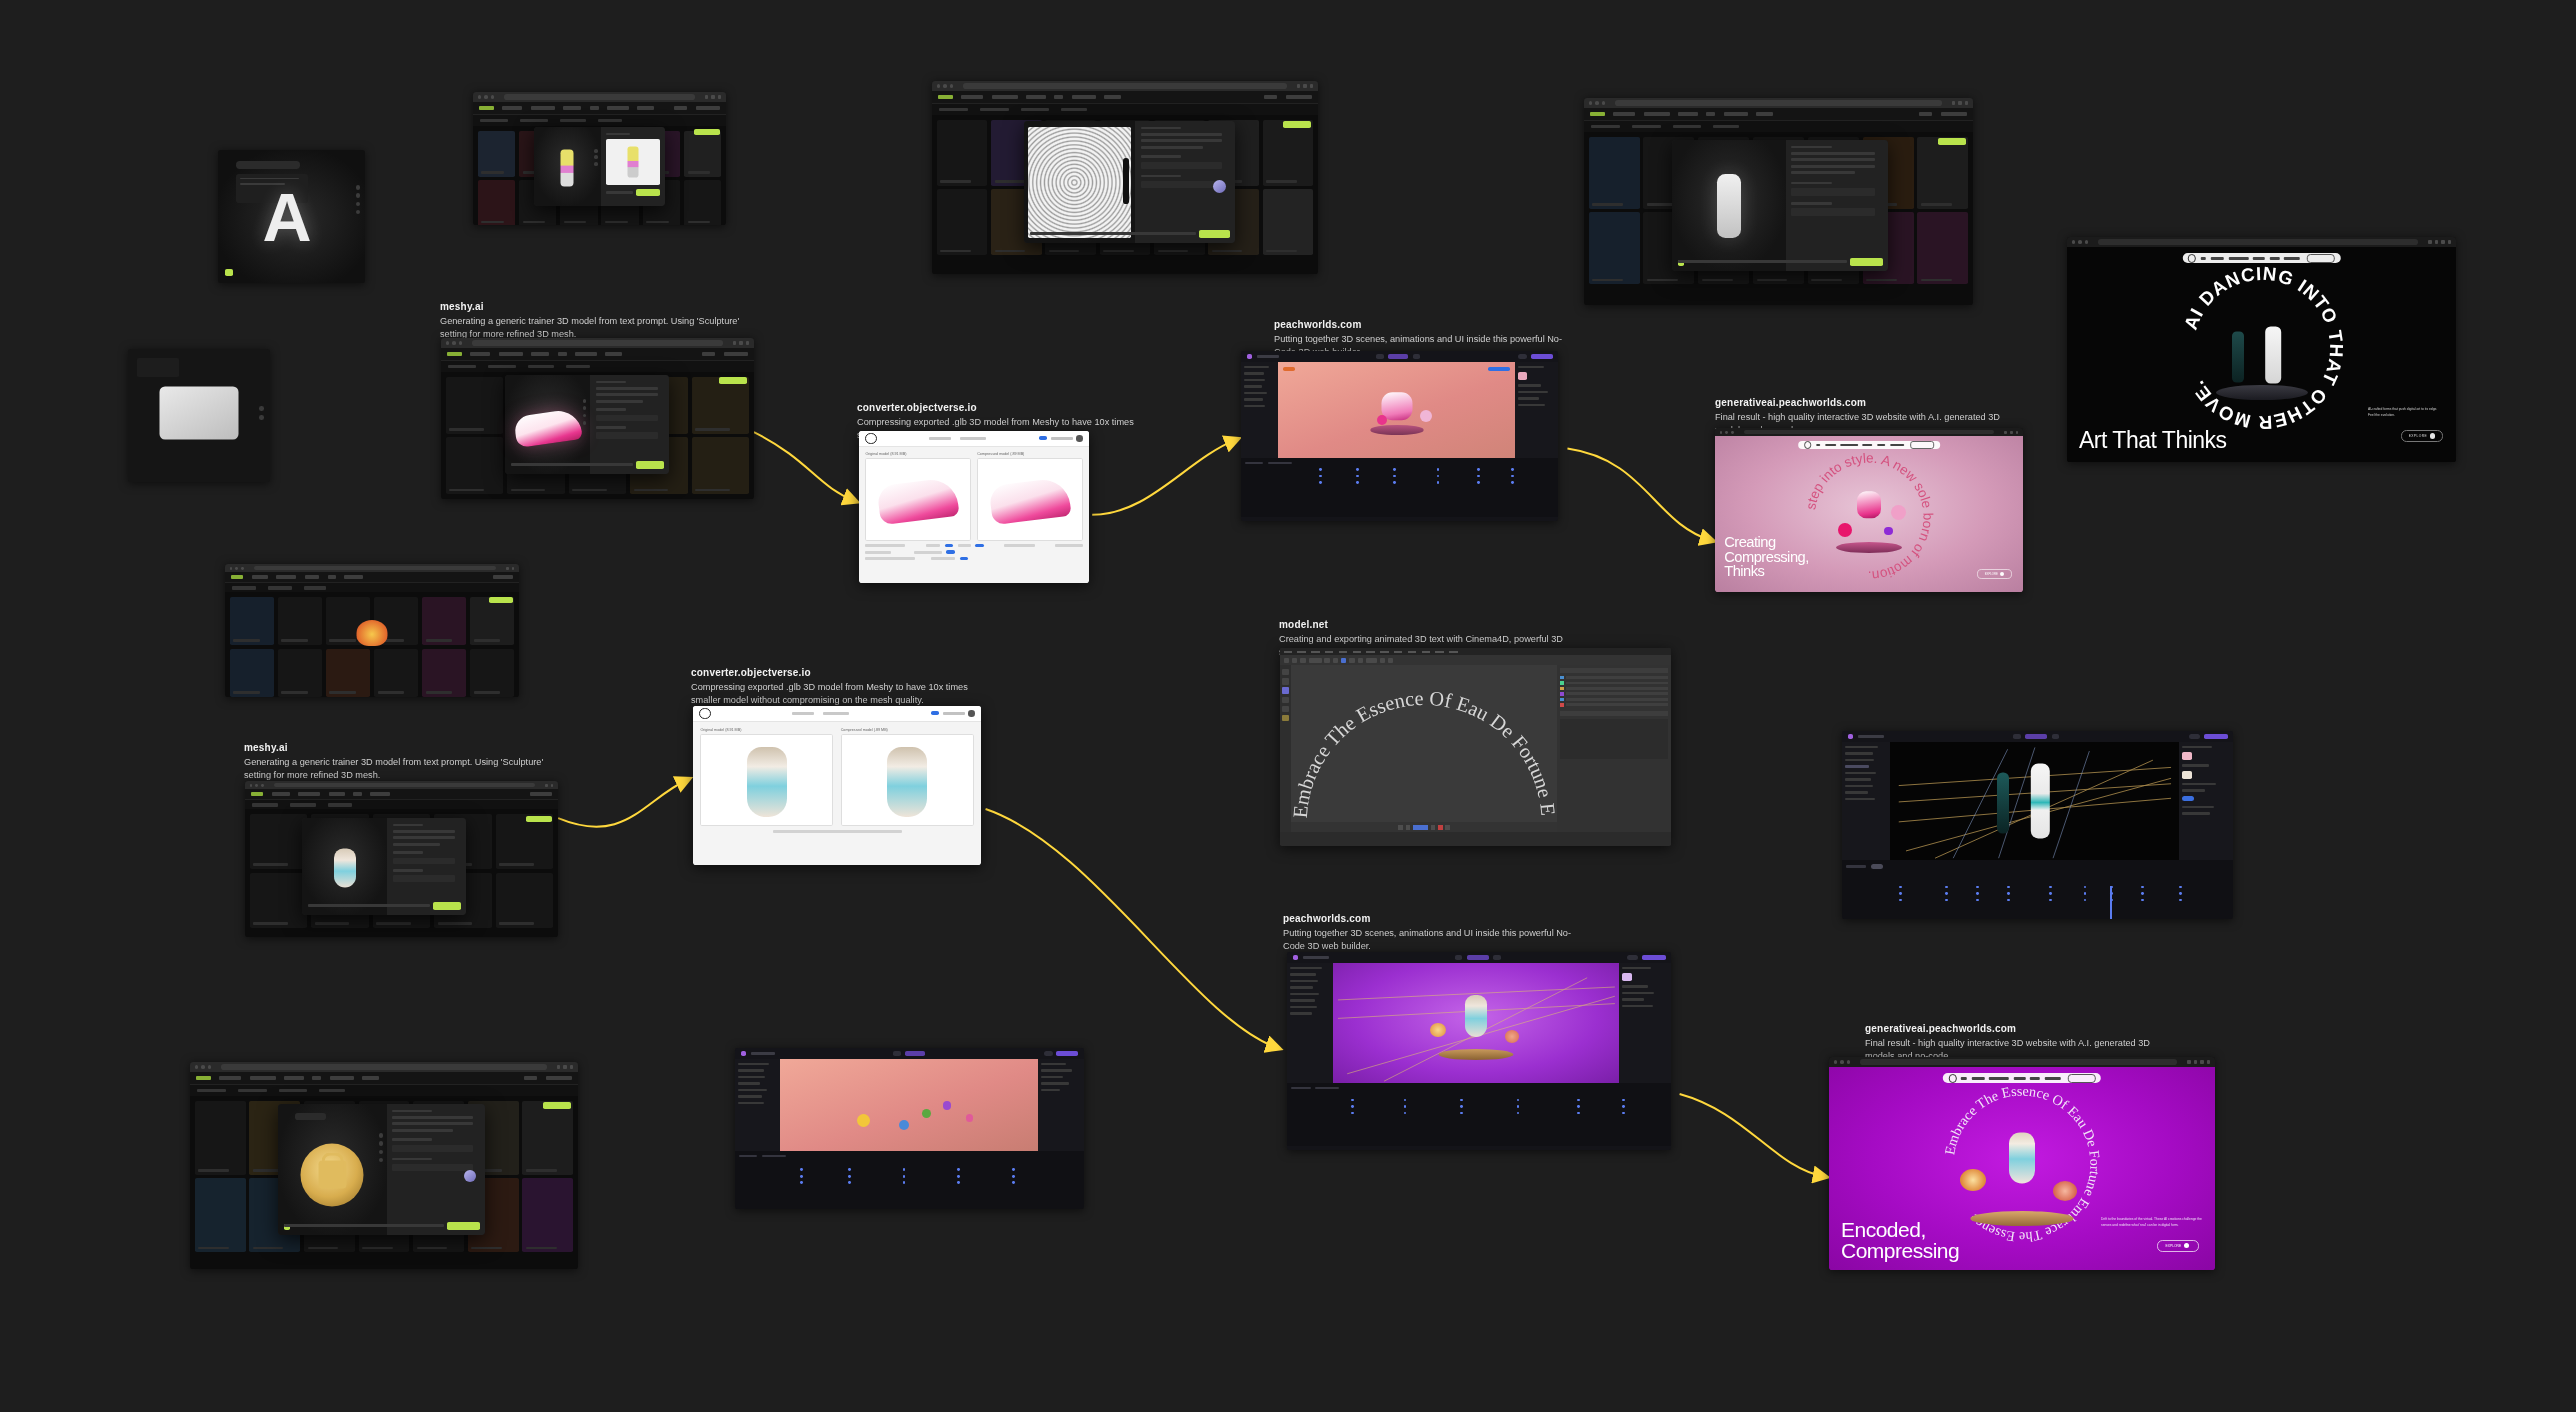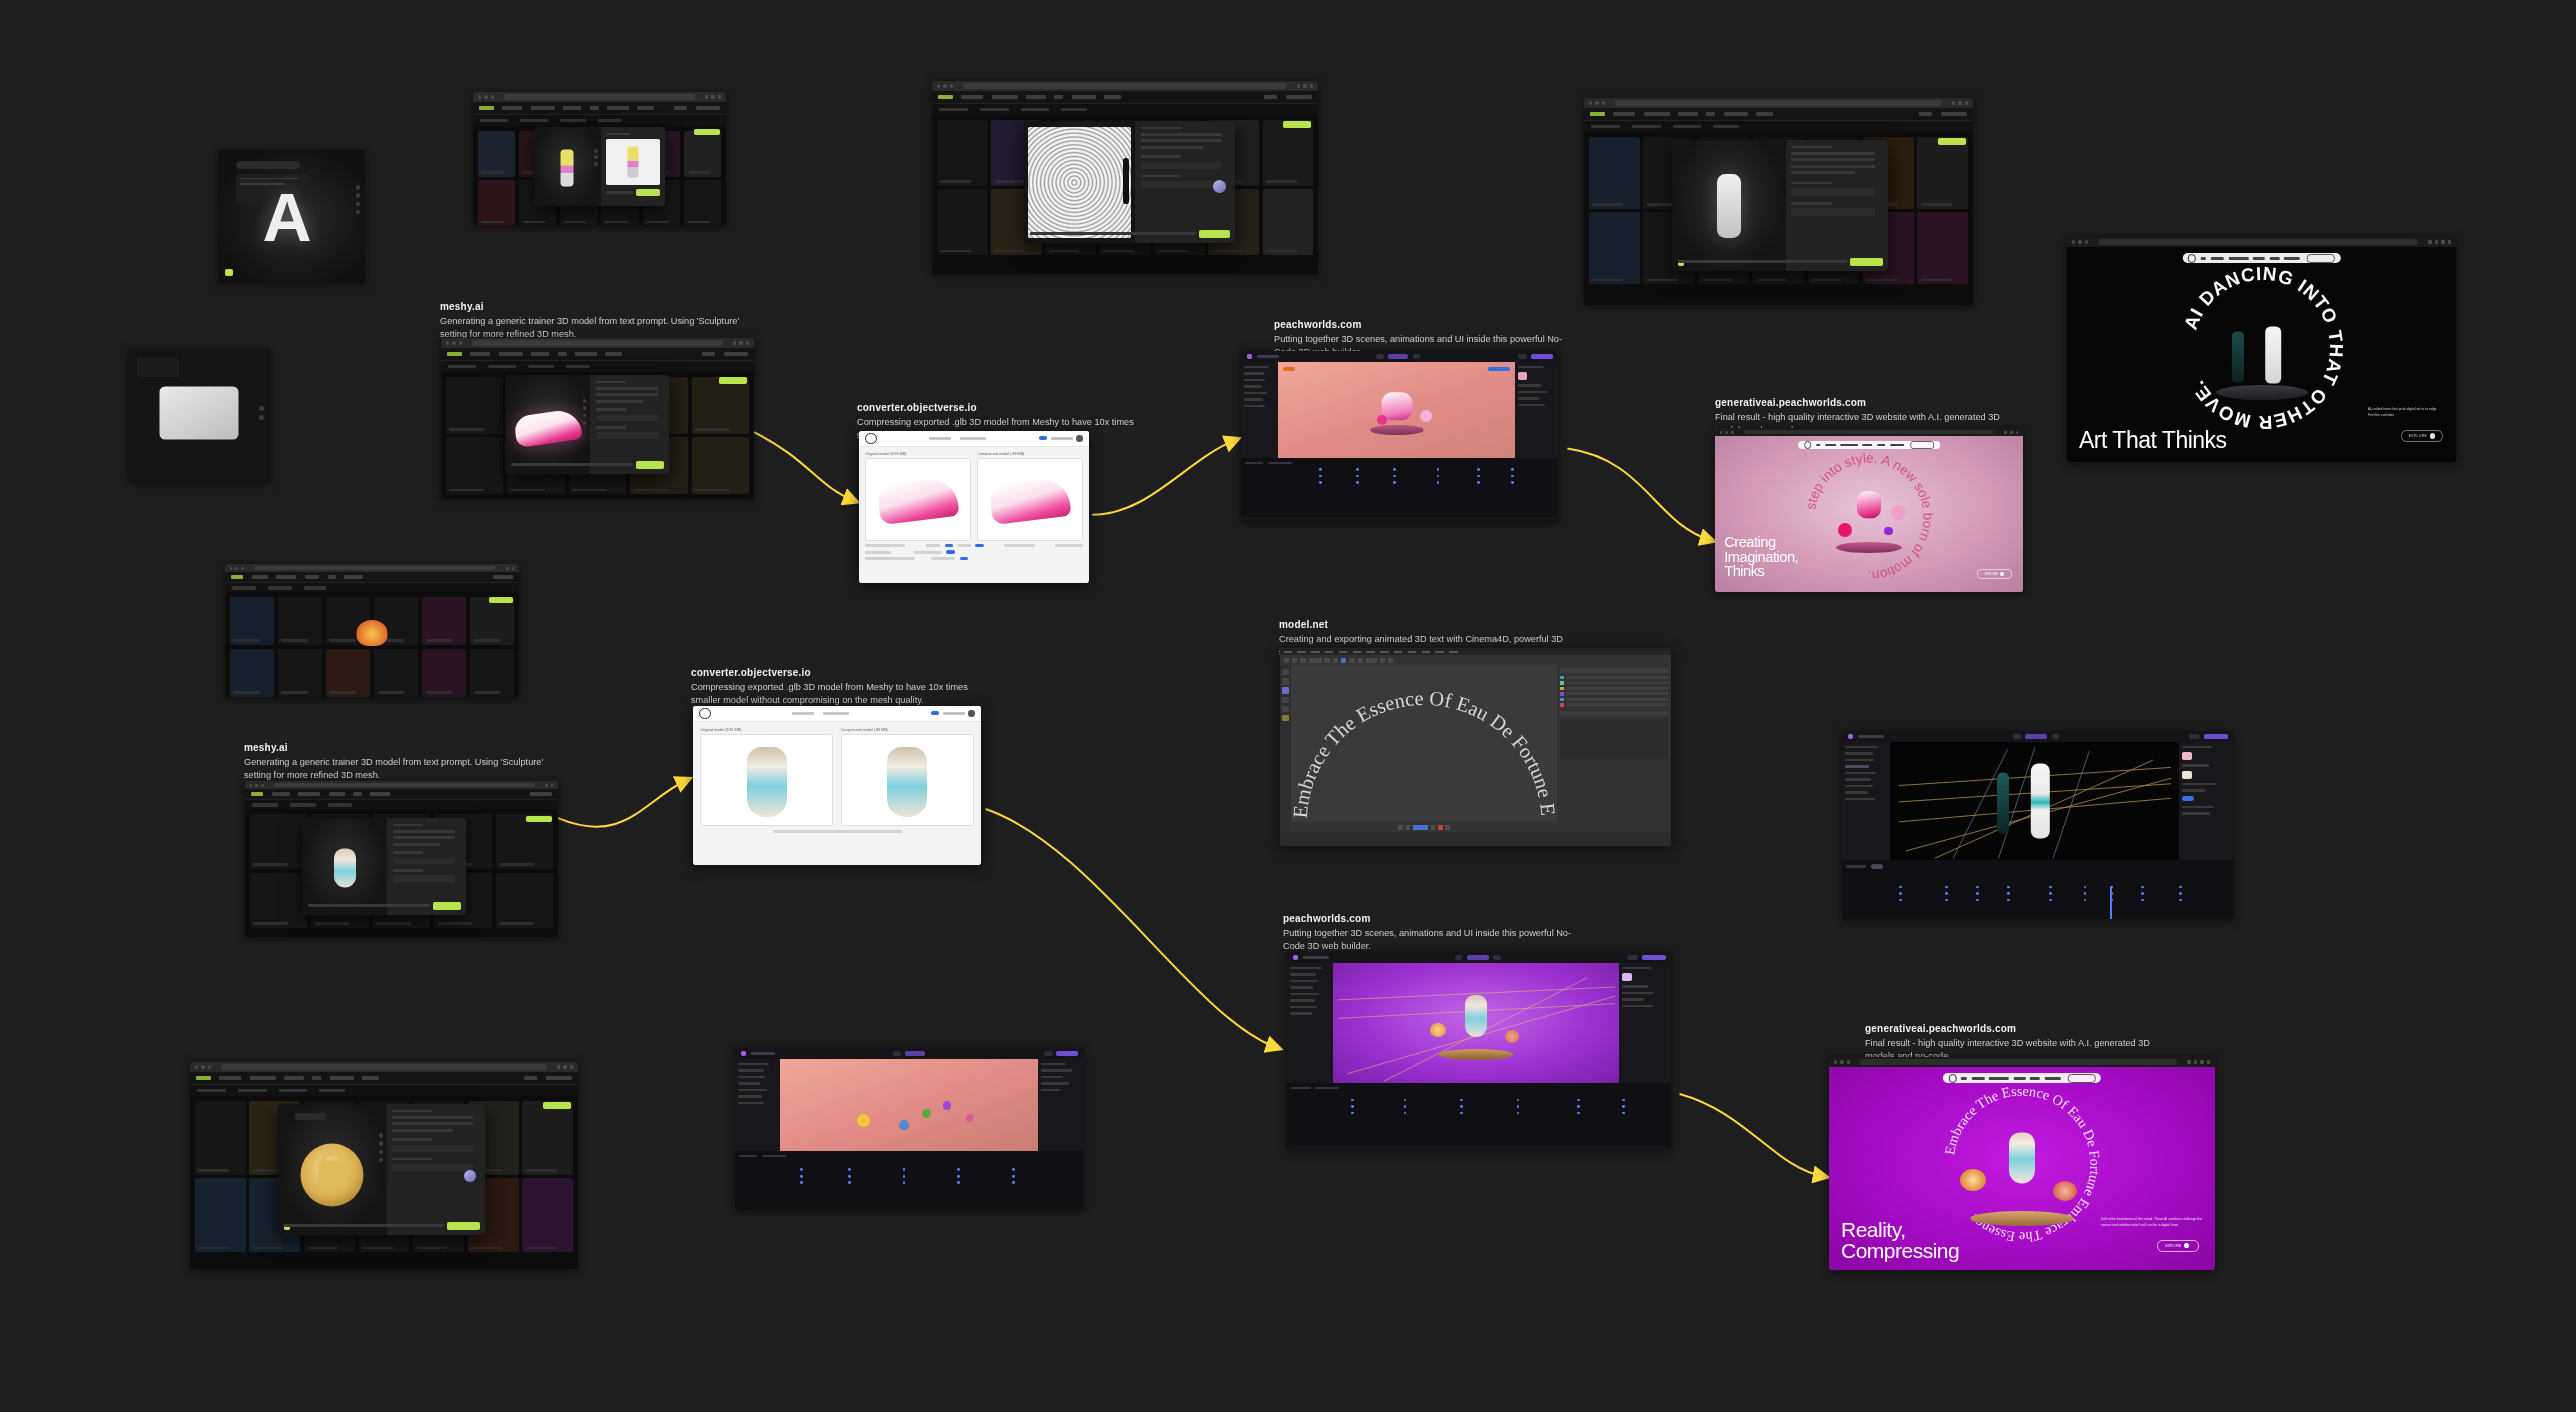--- a/index.html
+++ b/index.html
@@ -675,21 +675,21 @@
     <div style="position:absolute;left:50%;top:44%;transform:translate(-50%,-50%);
                 width:24px;height:27.6px;border-radius:9.2px;
                 background:linear-gradient(170deg,#fff,#e8348c 78%,#a8155e);"></div>
     <div style="position:absolute;left:40%;top:56%;width:13.8px;height:13.8px;border-radius:50%;background:#e8156c;"></div>
     <div style="position:absolute;left:57%;top:44%;width:15.6px;height:15.6px;border-radius:50%;background:#f0a0c8;"></div>
     <div style="position:absolute;left:55%;top:58%;width:8.3px;height:8.3px;border-radius:50%;background:#8e2ad6;"></div>
     <div style="position:absolute;left:50%;top:68%;transform:translateX(-50%);
                 width:66px;height:11px;border-radius:50%;background:linear-gradient(180deg,#c6568c,#7e2d58);"></div>
     <div class="site-h1" style="font-size:14.7px;line-height:1.0;left:9.2px;bottom:13px;">
       <div>Creating</div>
-      <div>Imagination,</div>
+      <div>Compressing,</div>
       <div>Thinks</div>
     </div>
     <div style="position:absolute;right:11px;bottom:13px;width:33px;height:8.3px;border-radius:4.6px;border:0.9px solid rgba(255,255,255,.6);
                 display:flex;align-items:center;justify-content:center;gap:1.8px;">
       <span style="font-size:2.8px;color:#fff;">EXPLORE</span>
       <i style="display:block;width:4.6px;height:4.6px;border-radius:50%;background:#fff;"></i>
     </div>
   </div>
 </div>
 
@@ -1252,21 +1252,21 @@
     <div style="position:absolute;left:50%;top:45%;transform:translate(-50%,-50%);
                 width:26px;height:51px;border-radius:11px 11px 13px 13px;
                 background:linear-gradient(180deg,#e0d4c0 0%,#f4ece2 22%,#7fd0de 52%,#f2e4dc 100%);"></div>
     <div style="position:absolute;left:34%;top:50%;width:26px;height:22px;border-radius:50%;
                 background:radial-gradient(circle at 50% 50%,#fbe0a0,#e08a3a 70%);"></div>
     <div style="position:absolute;left:58%;top:56%;width:24px;height:20px;border-radius:50%;
                 background:radial-gradient(circle at 50% 50%,#f6b8a0,#d86850 70%);"></div>
     <div style="position:absolute;left:50%;top:71%;transform:translateX(-50%);
                 width:103px;height:14.7px;border-radius:50%;background:linear-gradient(180deg,#d9a86a,#96683a);"></div>
     <div class="site-h1" style="font-size:21px;line-height:1.0;">
-      <div>Reality,</div>
+      <div>Encoded,</div>
       <div>Compressing</div>
     </div>
     <div style="position:absolute;right:13px;bottom:42px;width:101px;font-size:3.3px;line-height:1.6;color:#f0e0f6;">Drift to the boundaries of the virtual. These AI creations challenge the senses and redefine what 'real' can be in digital form.</div>
     <div style="position:absolute;right:16.5px;bottom:18.4px;width:40px;height:10px;border-radius:5.5px;
                 border:0.9px solid rgba(255,255,255,.7);display:flex;align-items:center;justify-content:center;gap:2.8px;">
       <span style="font-size:3.3px;color:#fff;">EXPLORE</span>
       <i style="display:block;width:5.5px;height:5.5px;border-radius:50%;background:#fff;"></i>
     </div>
   </div>
 </div>

